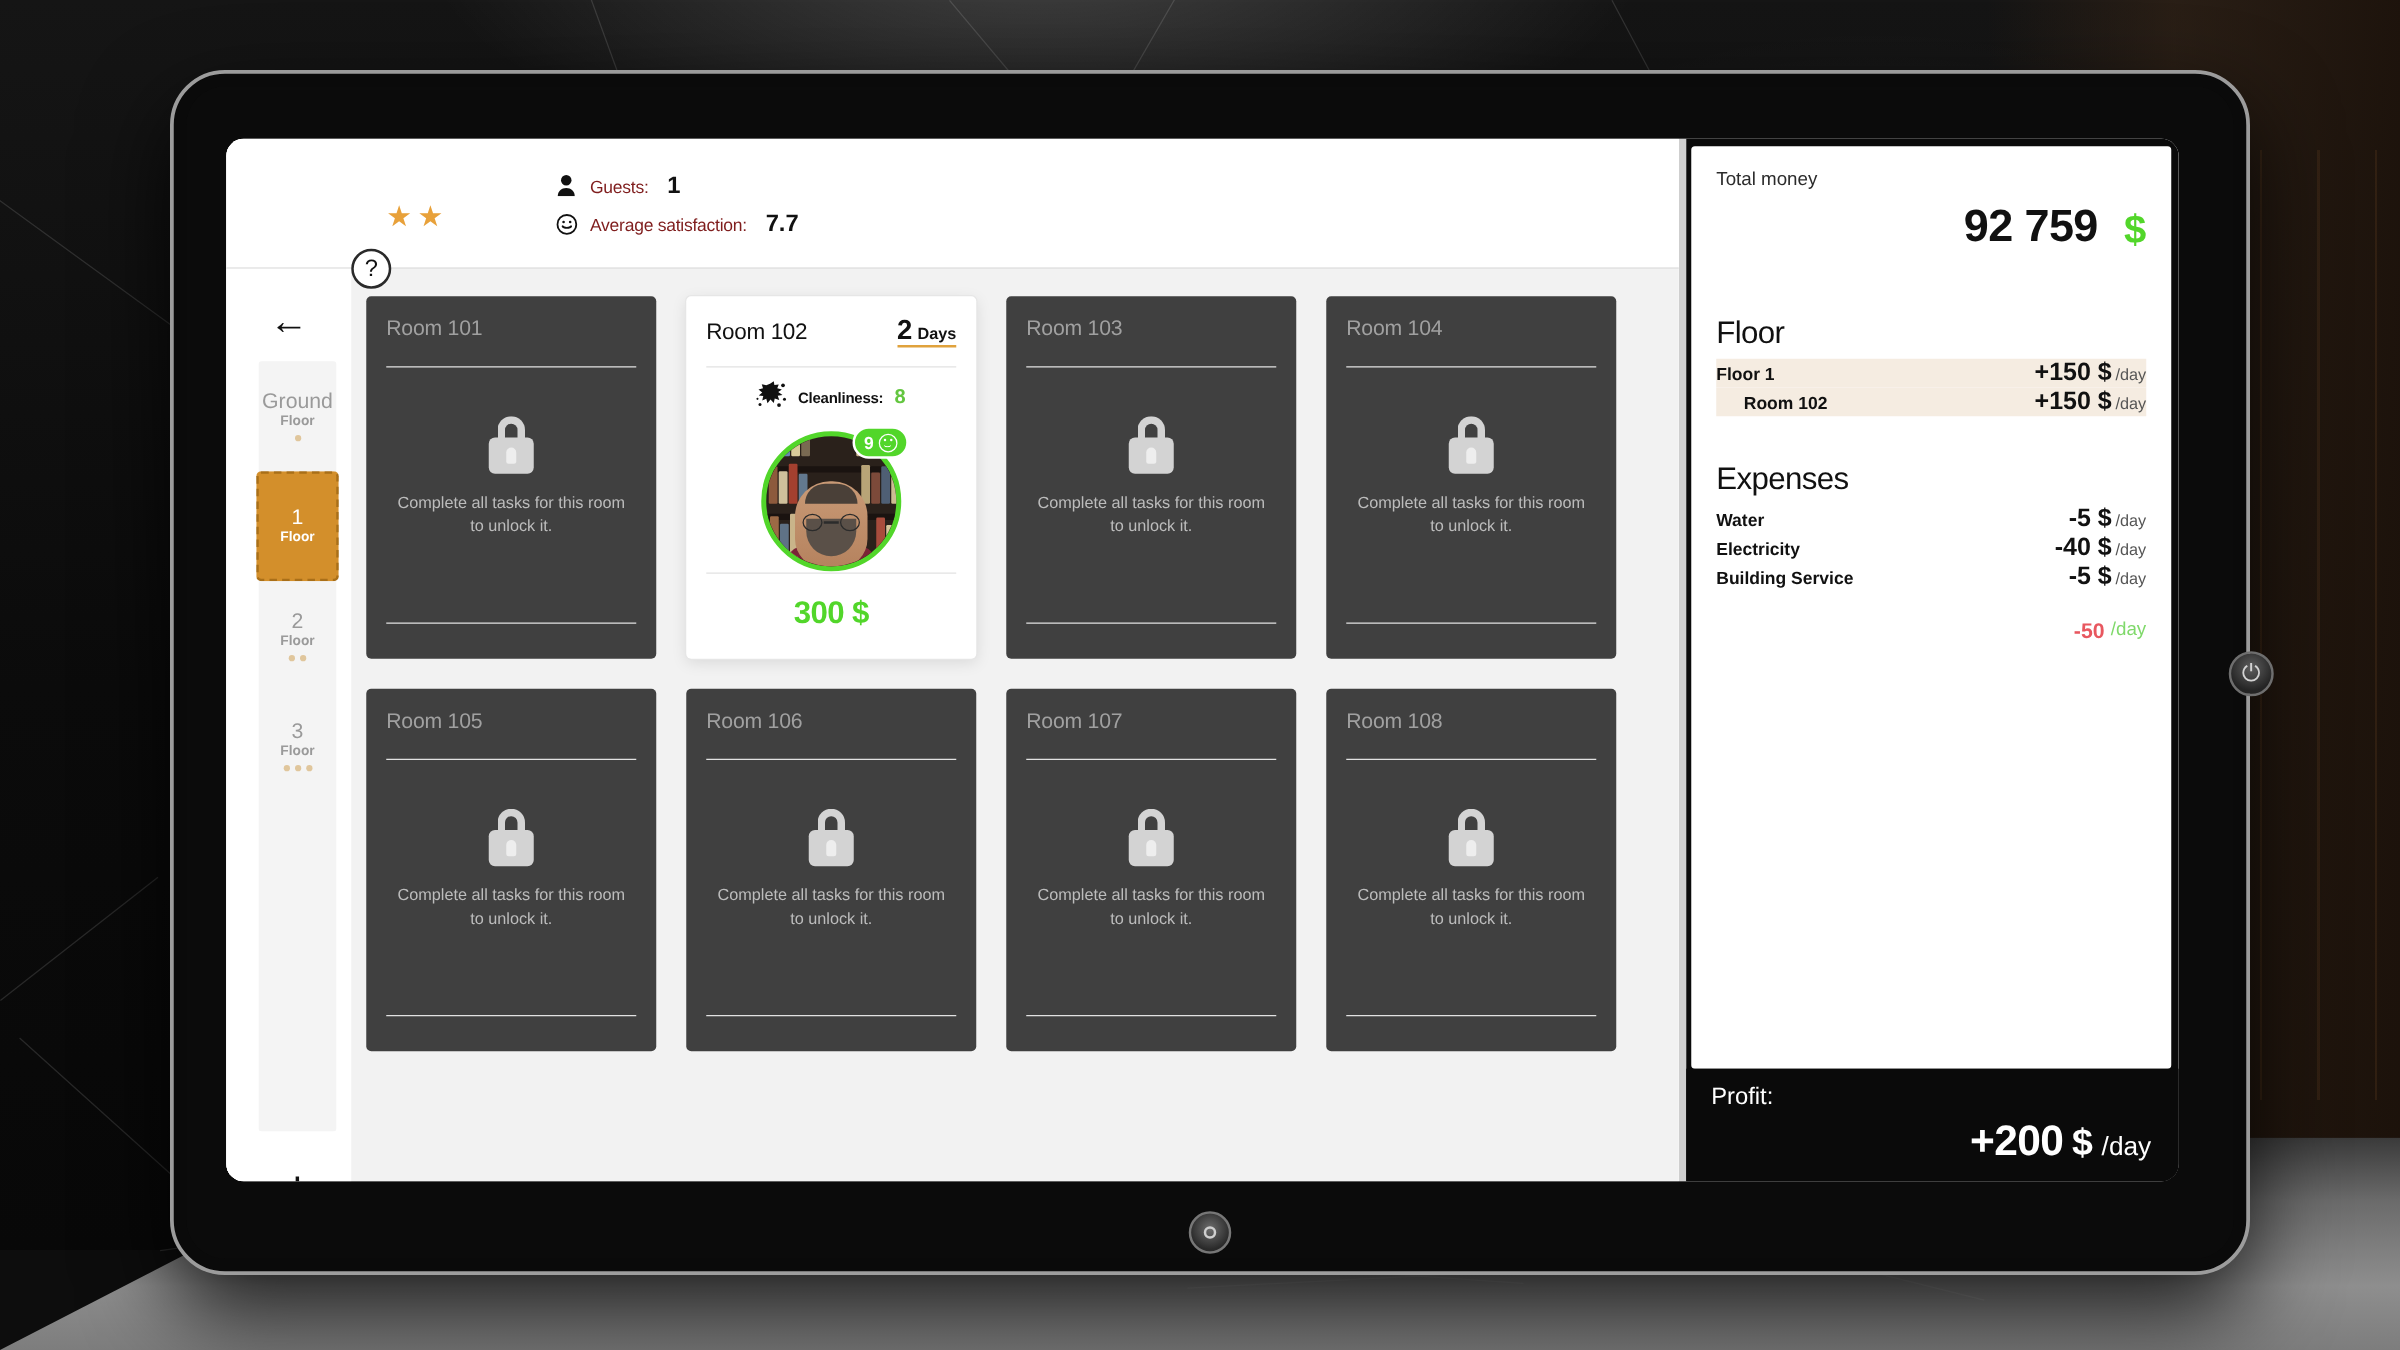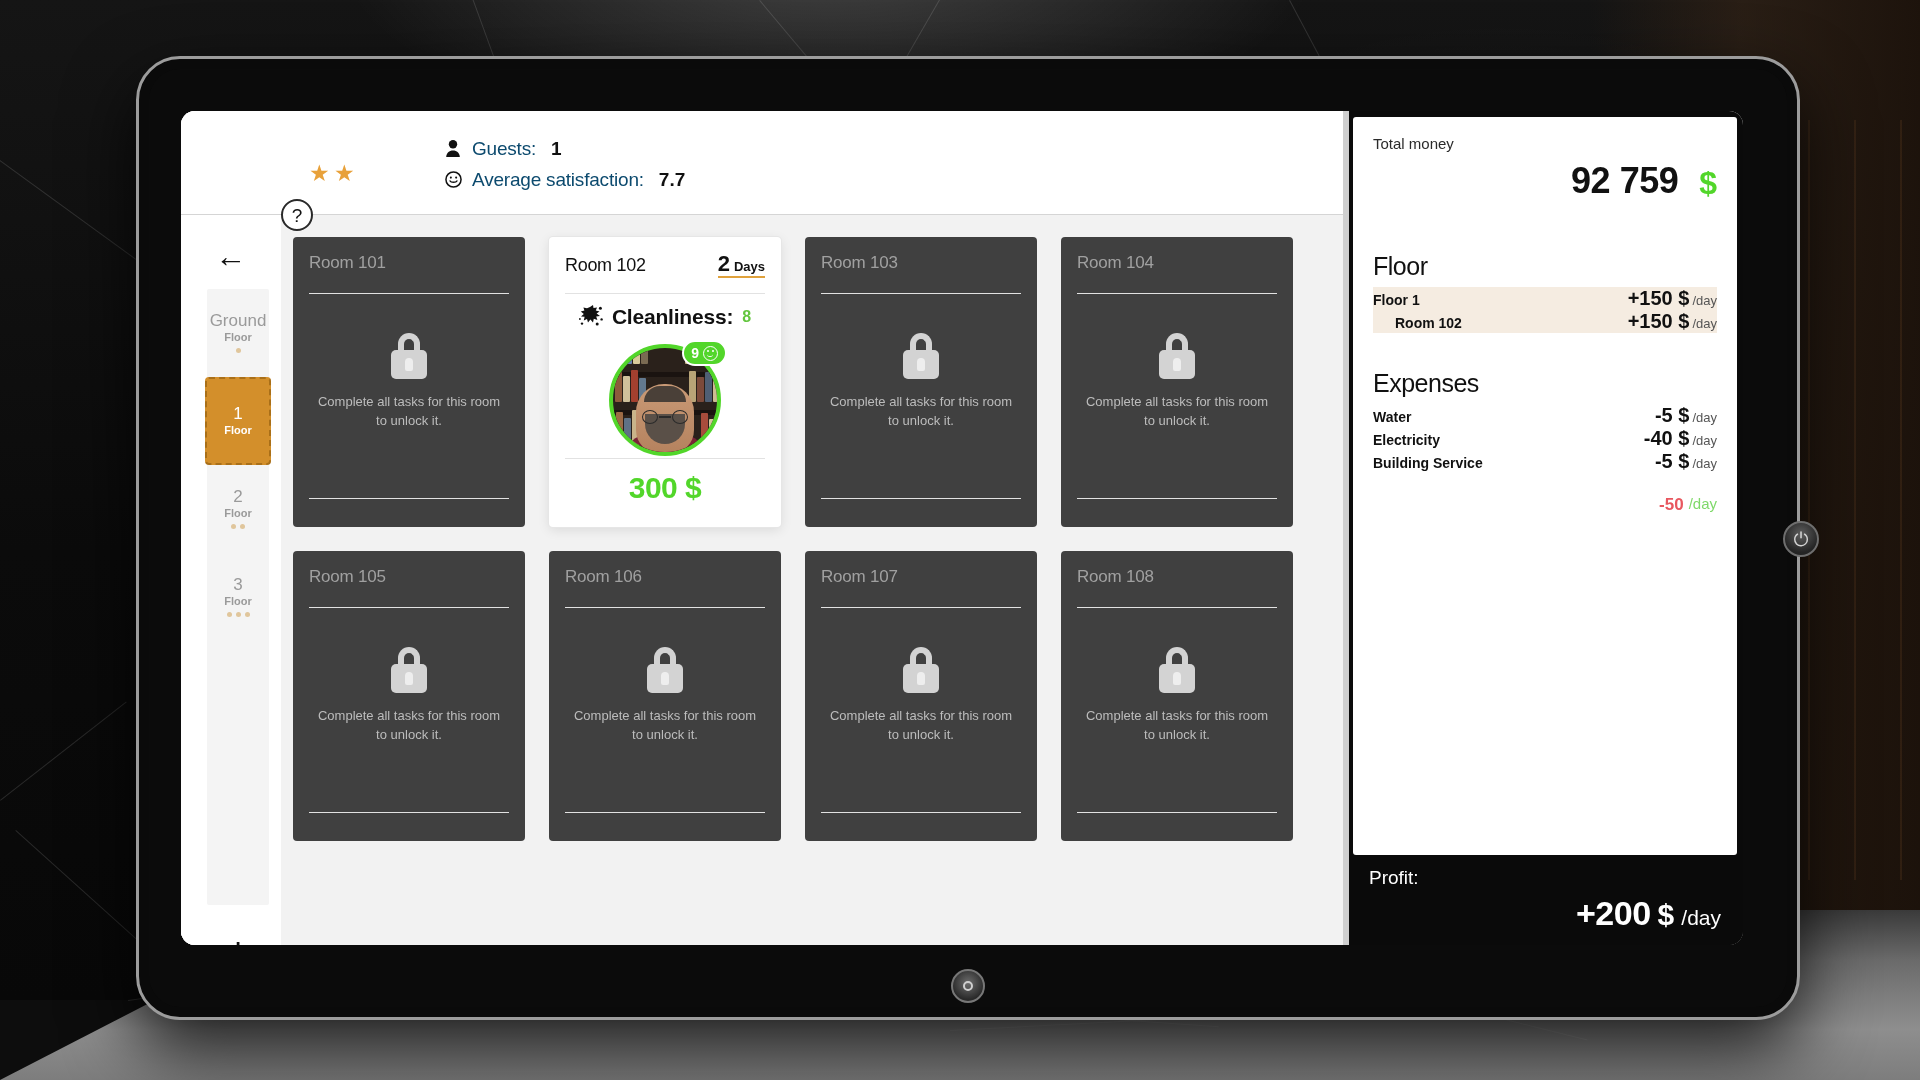--- a/index.html
+++ b/index.html
@@ -72,21 +72,21 @@
   #topbar {
     height:104px; background:#fff; position:relative; flex:none;
     border-bottom:1px solid #d5d5d5;
     display:flex; align-items:center;
   }
   #stars { position:absolute; left:128px; top:52px; display:flex; gap:3px; }
   .star { width:22px; height:22px; color:#e8a13a; font-size:23px; line-height:21px; }
   #guest-stats { position:absolute; left:263px; top:22px; }
   .stat-row { display:flex; align-items:center; gap:10px; height:31px; }
   .stat-icon { width:18px; height:18px; display:flex; align-items:center; justify-content:center; color:#111; }
-  .stat-label { font-size:19px; color:#0c4a6e; font-weight:400; letter-spacing:-0.2px;}
+  .stat-label { font-size:14px; color:#7f1d1d; font-weight:400; letter-spacing:-0.2px;}
   .stat-value { font-size:19px; color:#111; font-weight:700; margin-left:5px; }
 
   #reno { position:absolute; left:855px; top:22px; width:380px; text-align:center; }
   #reno-title { font-size:18px; color:#111; margin-bottom:8px; letter-spacing:-0.2px;}
   #reno-bar {
     position:relative; height:19px; width:380px; border-radius:3px;
     background:#c9c9c9; border:1px solid #9b9b9b; overflow:hidden;
   }
   #reno-fill { position:absolute; left:0; top:0; bottom:0; width:35%;
     background:linear-gradient(#e3a93f,#cf8f28); border-right:1px solid #9b9b9b; }
@@ -164,21 +164,21 @@
   .room-card.active {
     background:#fff; box-shadow:0 0 0 1px #e6e6e6, 0 3px 12px rgba(0,0,0,0.10);
     height:290px;
   }
   .active .rhead { display:flex; align-items:baseline; justify-content:space-between; }
   .active .rname-a { font-size:18px; color:#111; font-weight:400; letter-spacing:-0.3px;}
   .days-badge { display:flex; align-items:baseline; gap:4px; border-bottom:2px solid #e0a23c; padding-bottom:1px;}
   .days-badge .dnum { font-size:22px; font-weight:700; color:#111; line-height:1; }
   .days-badge .dlab { font-size:13px; font-weight:700; color:#111; }
   .clean-row { display:flex; align-items:center; justify-content:center; gap:9px; margin-top:16px; }
-  .clean-label { font-size:21px; font-weight:700; color:#111; letter-spacing:-0.2px;}
+  .clean-label { font-size:12px; font-weight:700; color:#111; letter-spacing:-0.2px;}
   .clean-value { font-size:16px; font-weight:700; color:#63c63f; }
   .avatar-wrap { position:relative; width:112px; height:112px; margin:14px auto 0; }
   .avatar {
     width:112px; height:112px; border-radius:50%; border:4px solid #52d62a; overflow:hidden;
     position:relative; background:#2a211b;
   }
   .shelf { position:absolute; inset:0; }
   .shelf .board { position:absolute; left:0; right:0; height:5px; background:#1a1310; }
   .book { position:absolute; bottom:0; width:7px; border-radius:1px; }
   .face-head {
@@ -202,21 +202,21 @@
   }
   .mood-badge .mnum { font-size:14px; font-weight:700; color:#fff; line-height:1; }
   .mood-badge .msmiley { width:15px; height:15px; border-radius:50%; border:1.6px solid #fff; position:relative; }
   .mood-badge .msmiley::before,.mood-badge .msmiley::after{
     content:""; position:absolute; top:3.5px; width:2px; height:2px; border-radius:50%; background:#fff;
   }
   .mood-badge .msmiley::before{ left:2.6px; }
   .mood-badge .msmiley::after{ right:2.6px; }
   .mood-badge .mmouth { position:absolute; left:3px; bottom:2.6px; width:6px; height:3px; border-bottom:1.6px solid #fff; border-radius:0 0 6px 6px; }
   .price-rule { position:absolute; left:16px; right:16px; bottom:68px; height:1px; background:#e2e2e2; }
-  .price { position:absolute; left:0; right:0; bottom:22px; text-align:center; font-size:30px; font-weight:700; color:#52d62a; letter-spacing:-0.5px;}
+  .price { position:absolute; left:0; right:0; bottom:22px; text-align:center; font-size:25px; font-weight:700; color:#52d62a; letter-spacing:-0.5px;}
 
   
   #gap-col { width:6px; background:#cfcfcf; flex:none; }
   #money-panel { width:394px; height:834px; background:#0a0a0a; position:relative; flex:none; display:flex; flex-direction:column; }
   #money-card {
     margin:6px 6px 0 4px; background:#fff; border-radius:3px; flex:1; position:relative; padding:18px 20px 0 20px;
     min-height:0;
   }
   #total-label { font-size:15px; color:#2b2b2b; }
   #total-row { display:flex; align-items:flex-end; justify-content:flex-end; gap:21px; margin-top:8px; }

